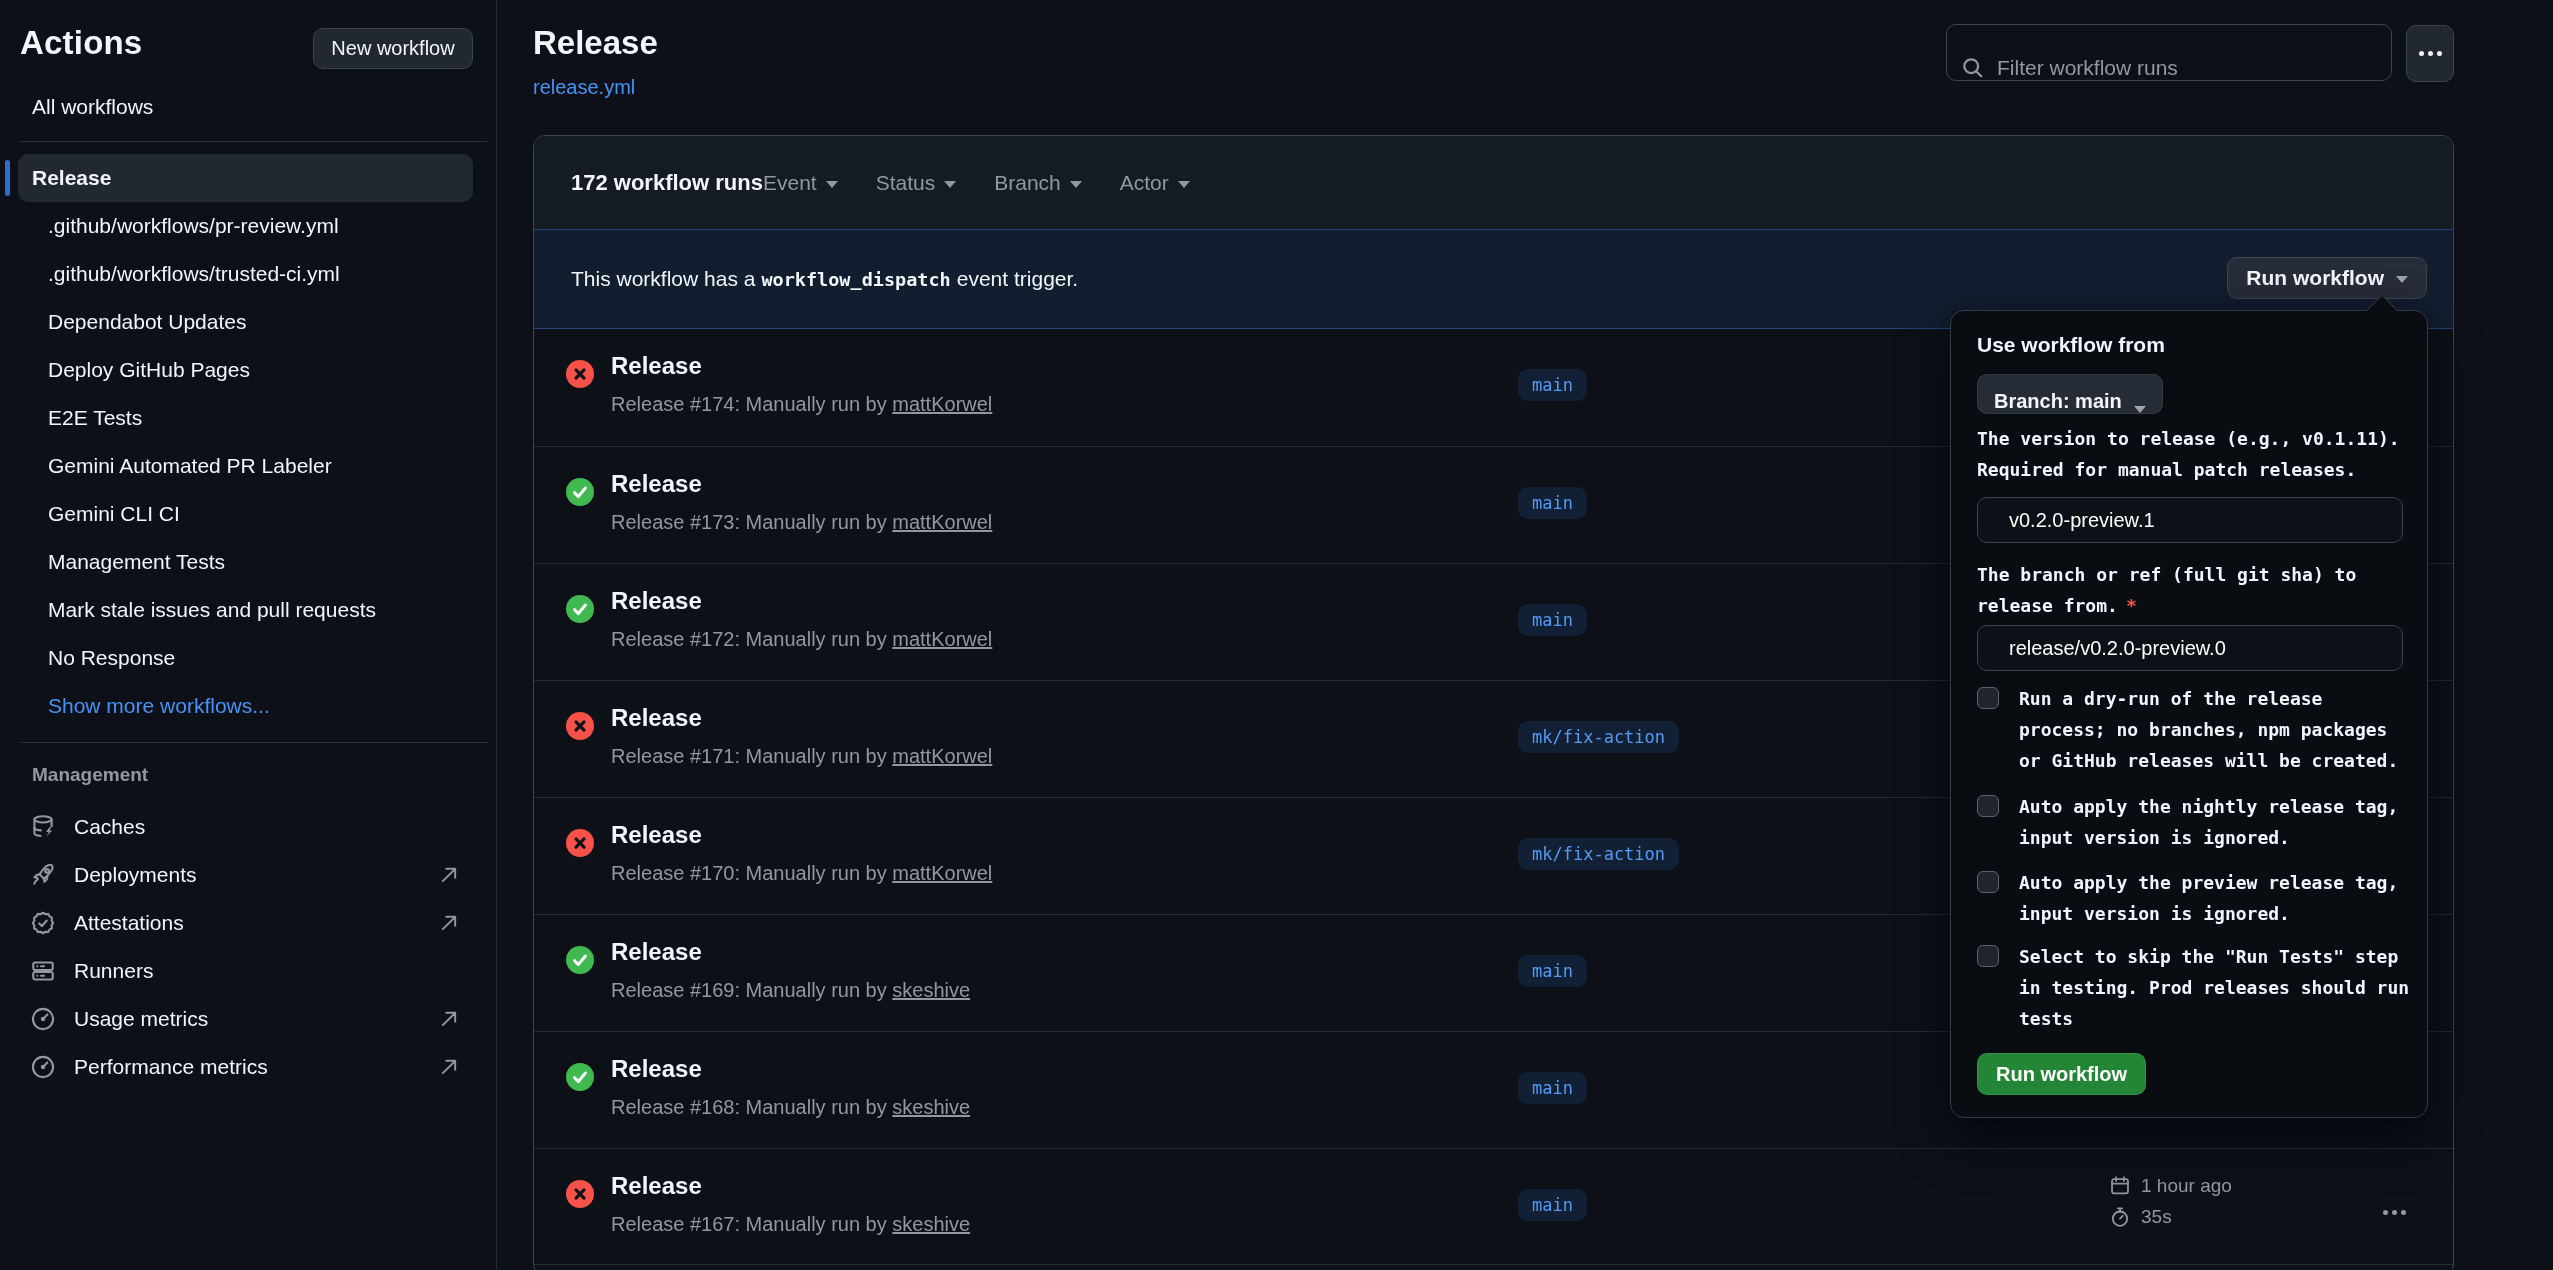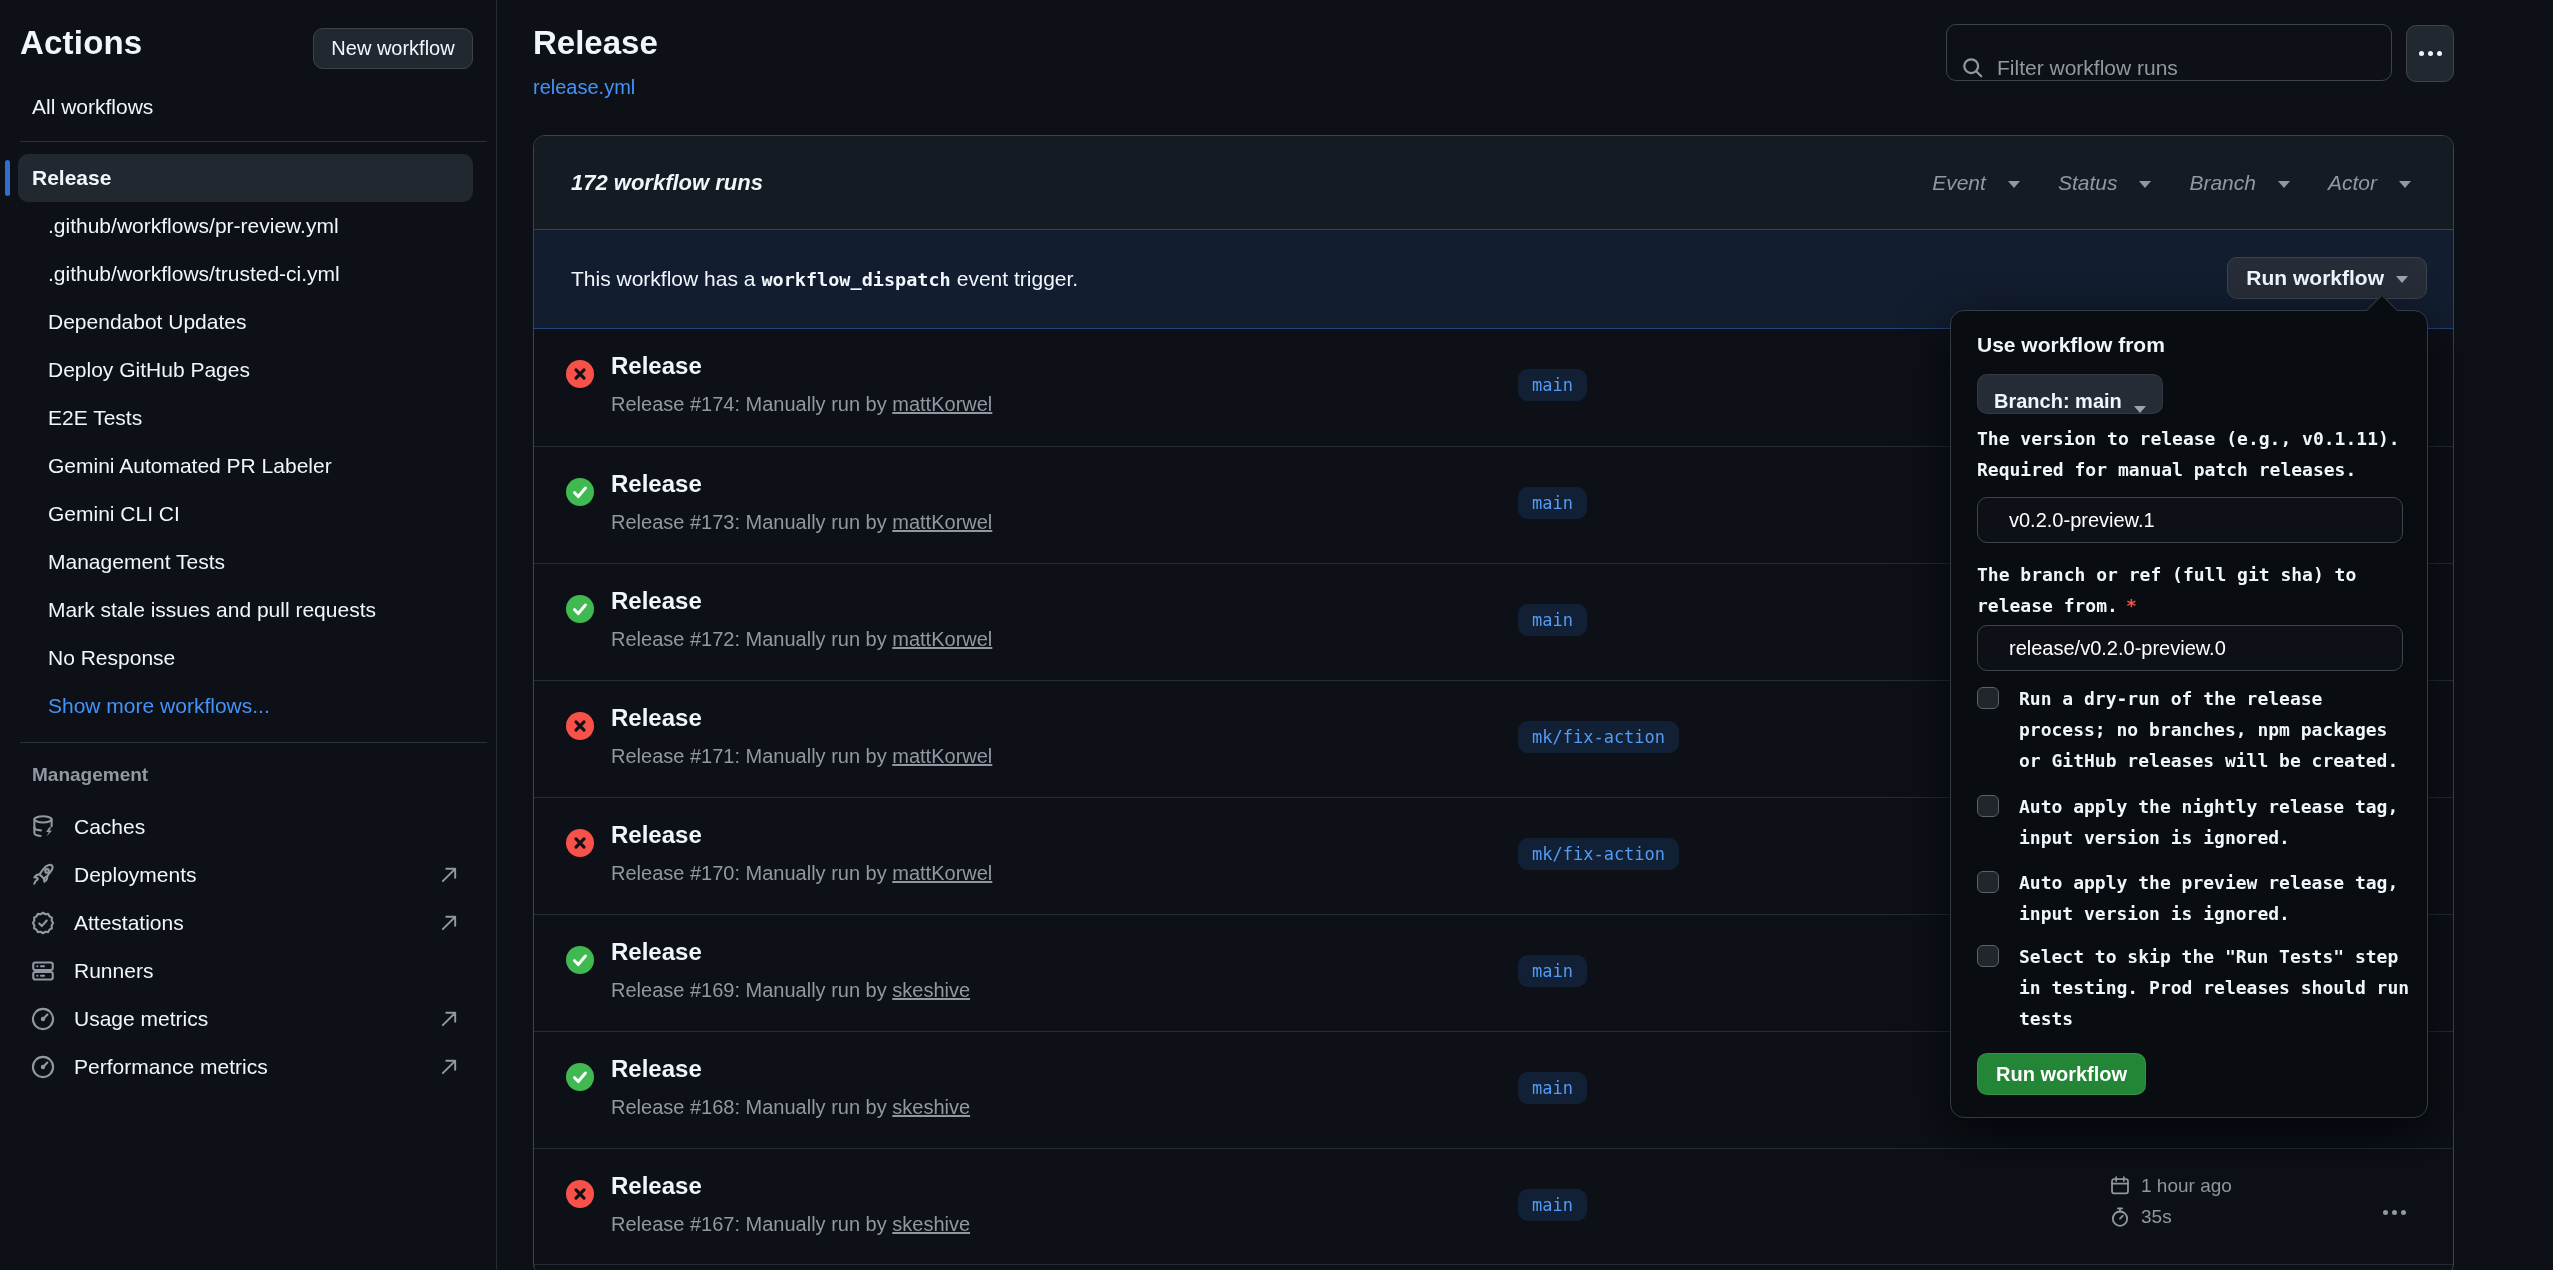--- a/index.html
+++ b/index.html
@@ -54,25 +54,25 @@
   .top-kebab { position:absolute; left:2406px; top:25px; width:48px; height:57px; display:flex; align-items:center; justify-content:center; color:#f0f6fc; }
   .dots { width:5px; height:5px; border-radius:50%; background:currentColor; box-shadow:-9px 0 0 currentColor, 9px 0 0 currentColor; display:inline-block; }
 
   
   .runs-card {
     position:absolute; left:533px; top:135px; width:1921px; height:1141px;
     border:1px solid #3d444d; border-radius:12px; background:var(--c-bg,#0d1117); overflow:hidden;
   }
   .runs-header {
     height:93px; background:var(--c-surface,#151b23);
-    display:flex; align-items:center; justify-content:space-between; padding:0 42px 0 37px;font-style:italic;
+    display:flex; align-items:center; justify-content:flex-start; padding:0 42px 0 37px;
   }
   .runs-count { font-size:22px; font-weight:700; }
   .runs-filters { display:flex; align-items:center; gap:38px; }
-  .runs-filter { display:flex; align-items:center; gap:22px; color:#9198a1; font-size:21px; cursor:pointer; }
+  .runs-filter { display:flex; align-items:center; gap:9px; color:#9198a1; font-size:21px; cursor:pointer; }
   .caret { width:0; height:0; border-left:6px solid transparent; border-right:6px solid transparent; border-top:7px solid currentColor; display:inline-block; margin-top:3px; }
   .banner {
     position:relative; height:100px; background:var(--c-banner_bg,#121d2f);
     border-top:1px solid rgba(47,102,187,.55); border-bottom:1px solid rgba(47,102,187,.55);
     display:flex; align-items:center; padding-left:37px; font-size:21px;
   }
   .banner code { font-family:"DejaVu Sans Mono", monospace; font-size:18.5px; font-weight:700; padding:0 6px; }
   .run-wf-summary {
     position:absolute; right:26px; top:27px; height:42px; padding:0 18px;
     background:#272d38; display:inline-flex; align-items:center; gap:12px; font-size:21px; font-weight:600;

